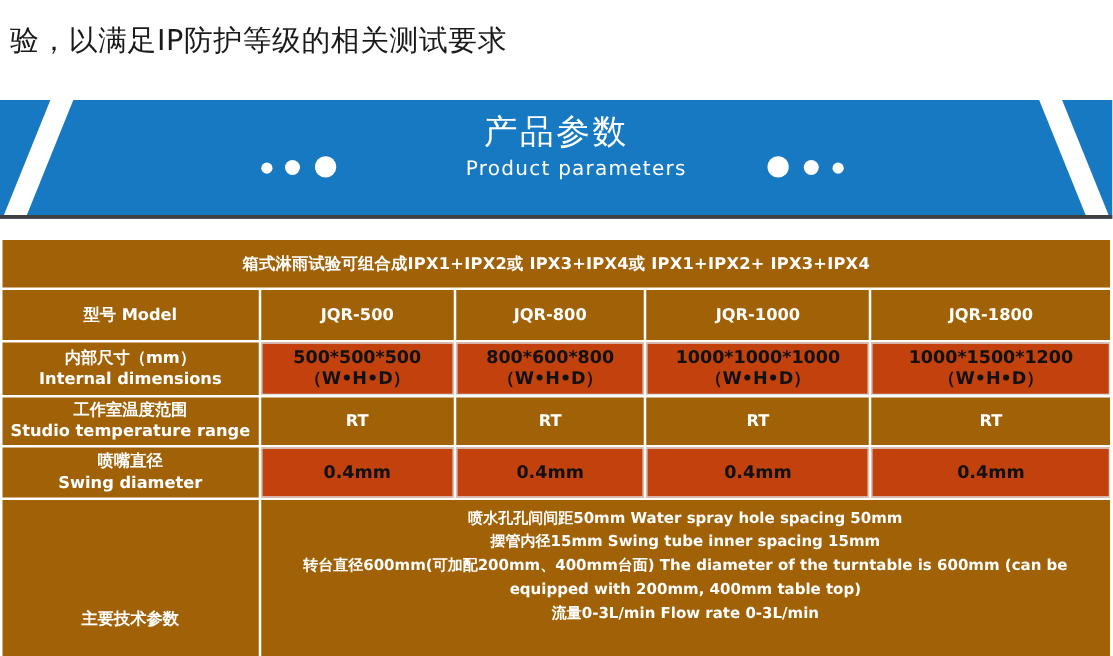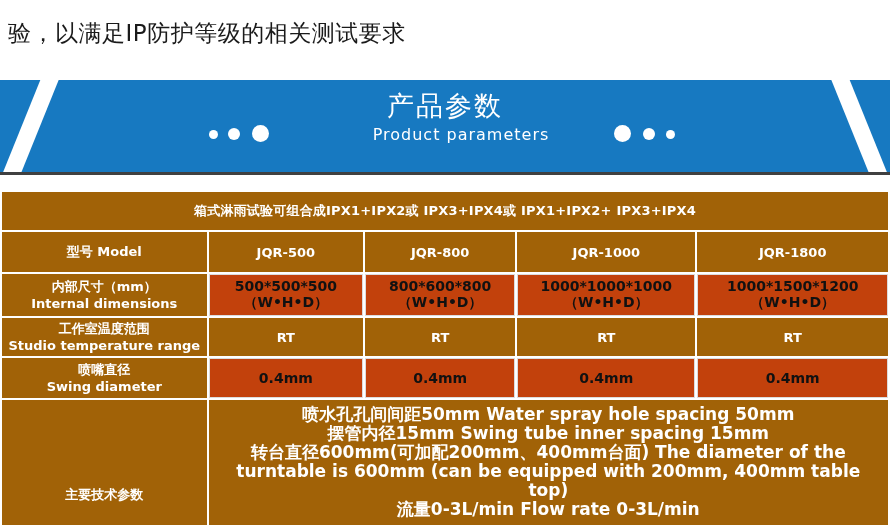--- a/index.html
+++ b/index.html
@@ -39,21 +39,21 @@
   }
   td.b{background:#a16207;color:#ffffff;}
   td.w{background:#c2410c;border:1px solid #dcdcdc;font-size:14px;}
   .lbl div{line-height:17px;}
   tr.rh td{height:34px;}
   tr.rh2 td{height:36px;}
   .merged-head{font-size:13.5px;letter-spacing:0.2px;}
   
   td.tech-label{height:186px;vertical-align:middle;}
   td.tech-body{vertical-align:top;padding-top:5px;}
-  .tech-line{line-height:19px;font-size:17px;color:#ffffff;font-weight:bold;padding:0 30px;}
+  .tech-line{line-height:19px;font-size:12px;color:#ffffff;font-weight:bold;padding:0 30px;}
   .tech-line.wrapwide{padding:0 10px;}
 </style>
 </head>
 <body>
 
 <p class="intro">验，以满足IP防护等级的相关测试要求</p>
 
 <div class="banner">
   <div class="stripe left"></div>
   <div class="stripe right"></div>

